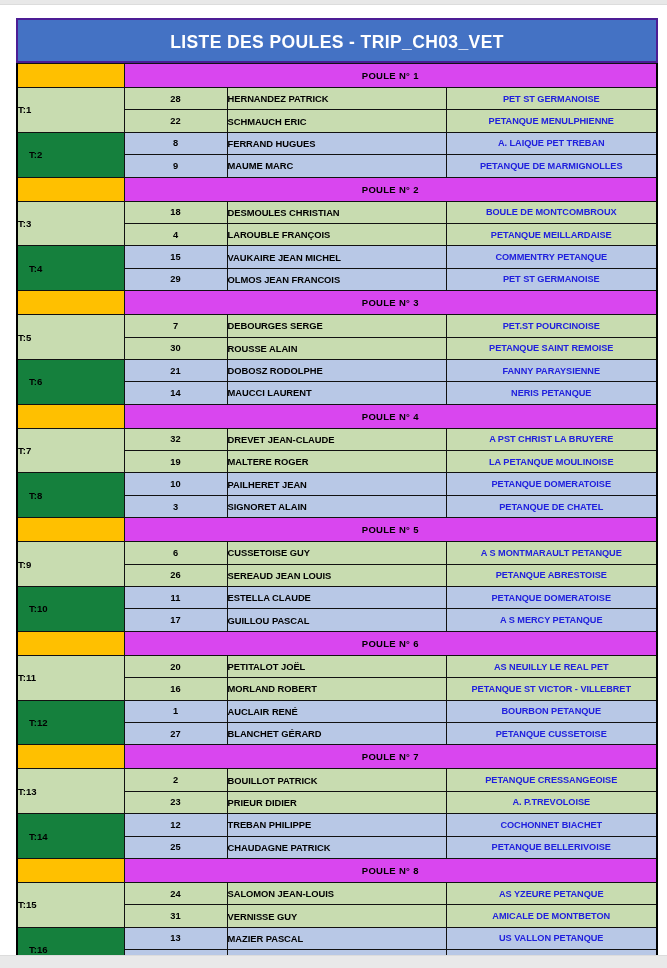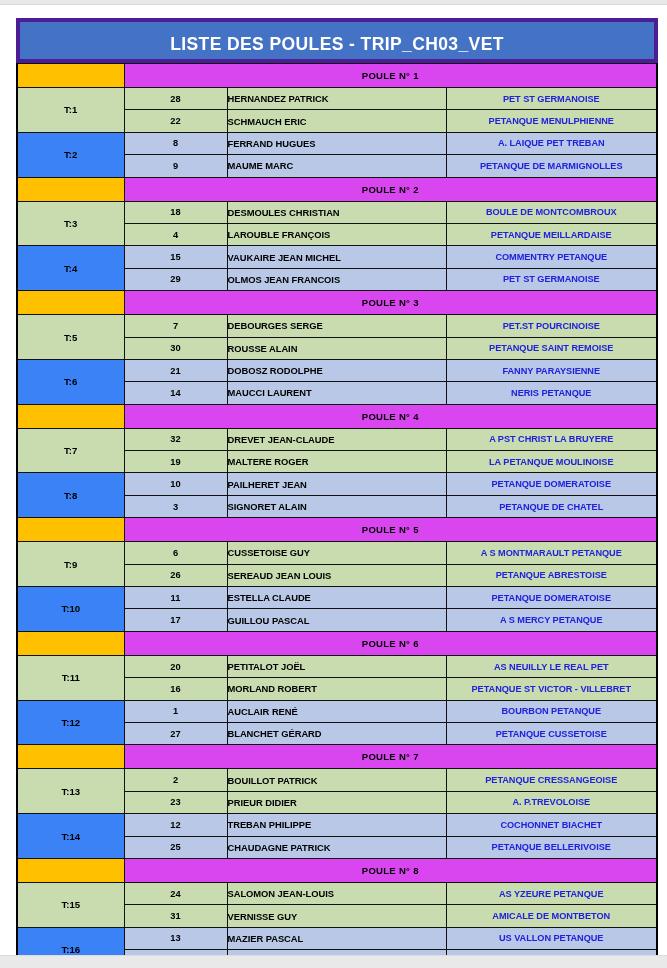--- a/index.html
+++ b/index.html
@@ -44,21 +44,21 @@
   .title-bar {
     background: #4472c4;
     color: #ffffff;
     font-size: 17.5px;
     font-weight: bold;
     letter-spacing: 0.4px;
     text-align: center;
     height: 45px;
     line-height: 45px;
     box-sizing: border-box;
-    border: 4px solid #4c1d95;
+    border: 2px solid #4c1d95;
   }
   table.poules {
     border-collapse: collapse;
     table-layout: fixed;
     width: 642px;
     border: 2px solid #000000;
     border-top: none;
   }
   table.poules td {
     border: 1.4px solid #111111;
@@ -81,21 +81,21 @@
     font-size: 9.5px;
     font-weight: bold;
     color: #000000;
     letter-spacing: 0.3px;
     border: 2px solid #000000;
     height: 24px;
   }
   tr.hdr td { height: 24px; }
 
   td.tcell {
-    text-align: center;
+    text-align: left;
     font-size: 9.6px;
     font-weight: bold;
     color: #000000;
     border: 2px solid #000000;
     margin-top: 40px;
   }
   td.num {
     text-align: center;
     font-size: 9.3px;
     font-weight: bold;
@@ -114,21 +114,21 @@
     text-align: center;
     padding-left: 4px;
     font-size: 9.2px;
     font-weight: bold;
     color: #2020dd;
     letter-spacing: -0.05px;
   }
   .grp-a td { background: #c8dcb0; }
   .grp-b td { background: #b8c8e6; }
   .grp-a td.tcell { background: #c8dcb0; }
-  .grp-b td.tcell { background: #3b82f6; }
+  .grp-b td.tcell { background: #15803d; padding-left: 11px; }
 </style>
 </head>
 <body>
 
 <div class="top-strip"></div>
 
 <div class="page">
   <div class="sheet">
 
     <div class="title-bar">LISTE DES POULES - TRIP_CH03_VET</div>

